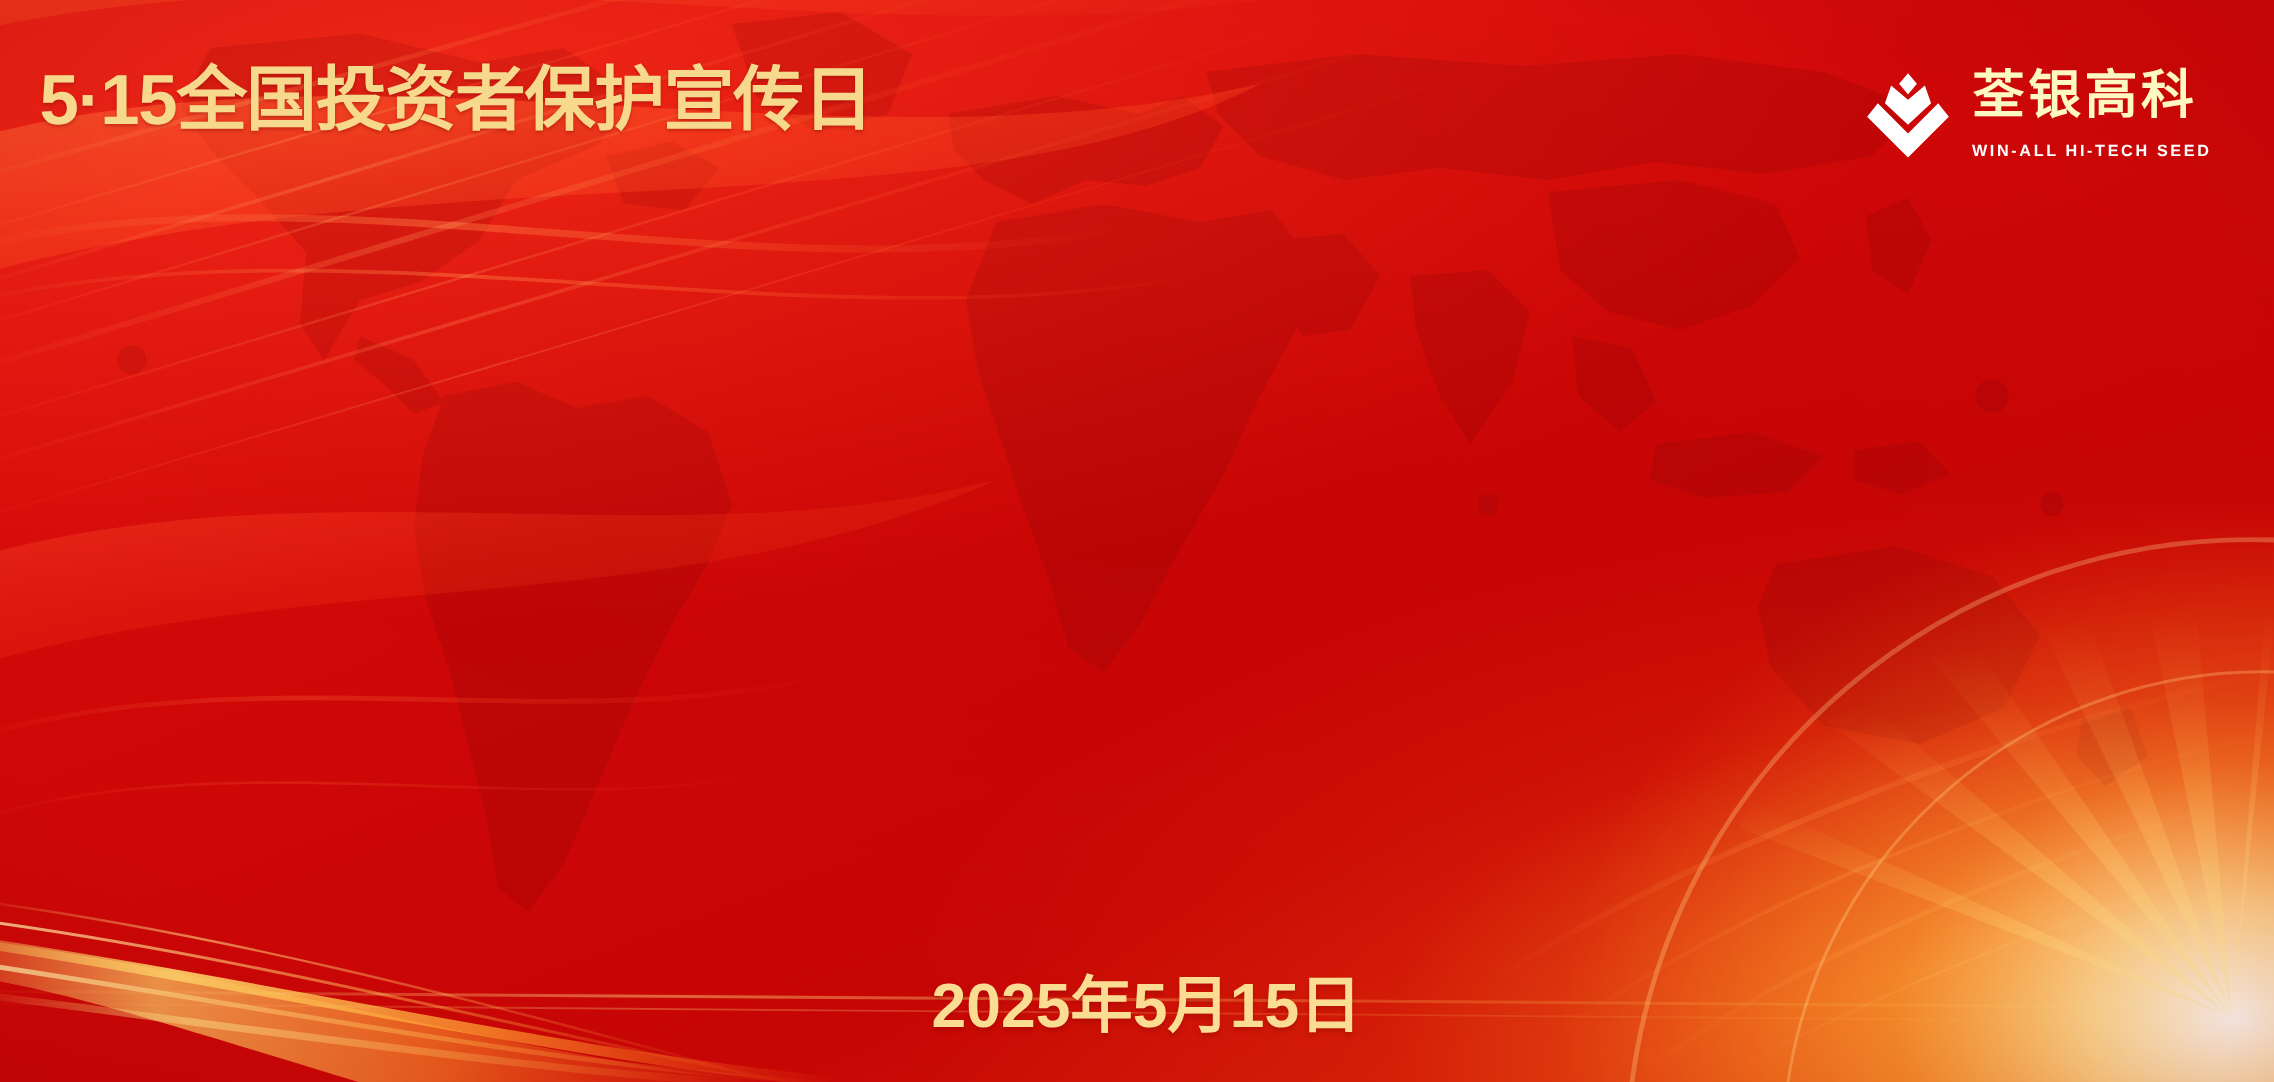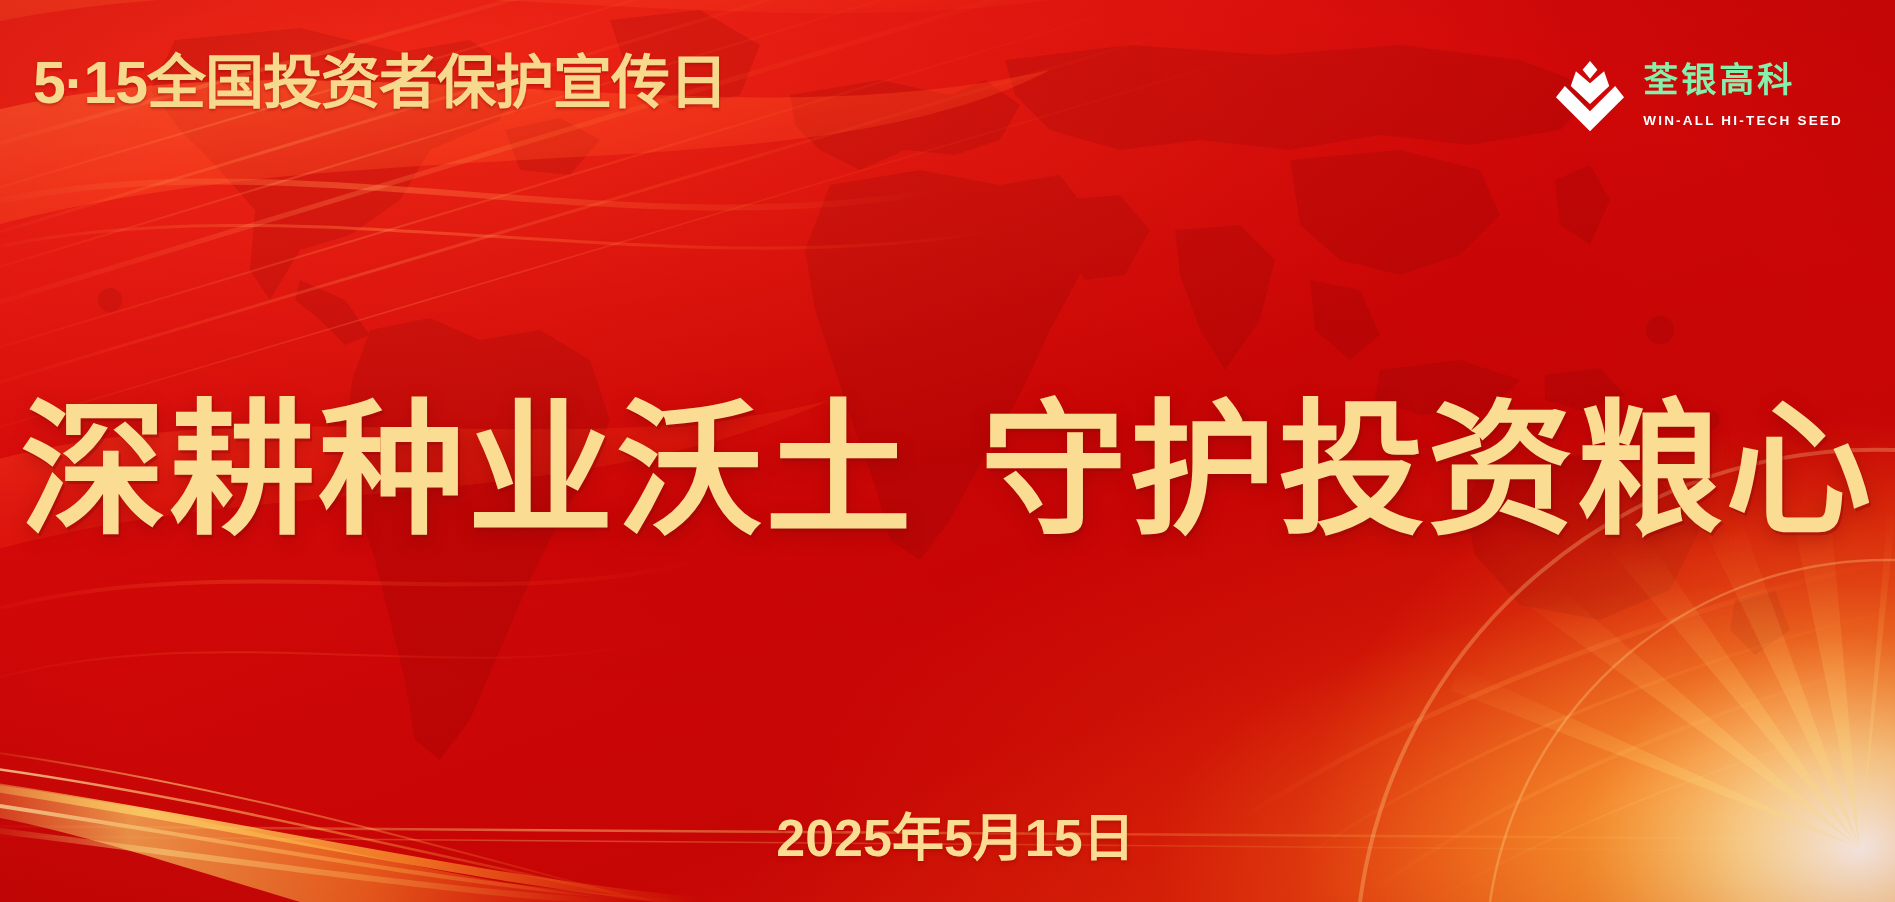--- a/index.html
+++ b/index.html
@@ -87,22 +87,22 @@
   }
   #logo .mark { width: 74px; height: 74px; display: block; flex: 0 0 auto; }
   #logo .wordmark {
     display: flex;
     flex-direction: column;
     align-items: flex-start;
     justify-content: center;
     line-height: 1;
   }
   #logo .cn {
-    color: #86efac;
-    font-size: 35px;
+    color: #fef9c3;
+    font-size: 44px;
     font-weight: 700;
     letter-spacing: 3px;
     white-space: nowrap;
   }
   #logo .en {
     color: #ffffff;
     font-size: 13.5px;
     font-weight: 700;
     letter-spacing: 2.2px;
     margin-top: 17px;
@@ -327,18 +327,17 @@
             <path d="M50 72 L16 38 L4 53 L50 99 L96 53 L84 38 Z"></path>
           </g>
         </svg>
       </span>
       <span class="wordmark">
         <span class="cn">荃银高科</span>
         <span class="en">WIN-ALL HI-TECH SEED</span>
       </span>
     </div>
 
-    <div id="headline"><span>深耕种业沃土</span><span class="gap"></span><span>守护投资粮心</span></div>
 
     <div id="date">2025年5月15日</div>
 
   </div>
 </div>
 
 </body></html>

